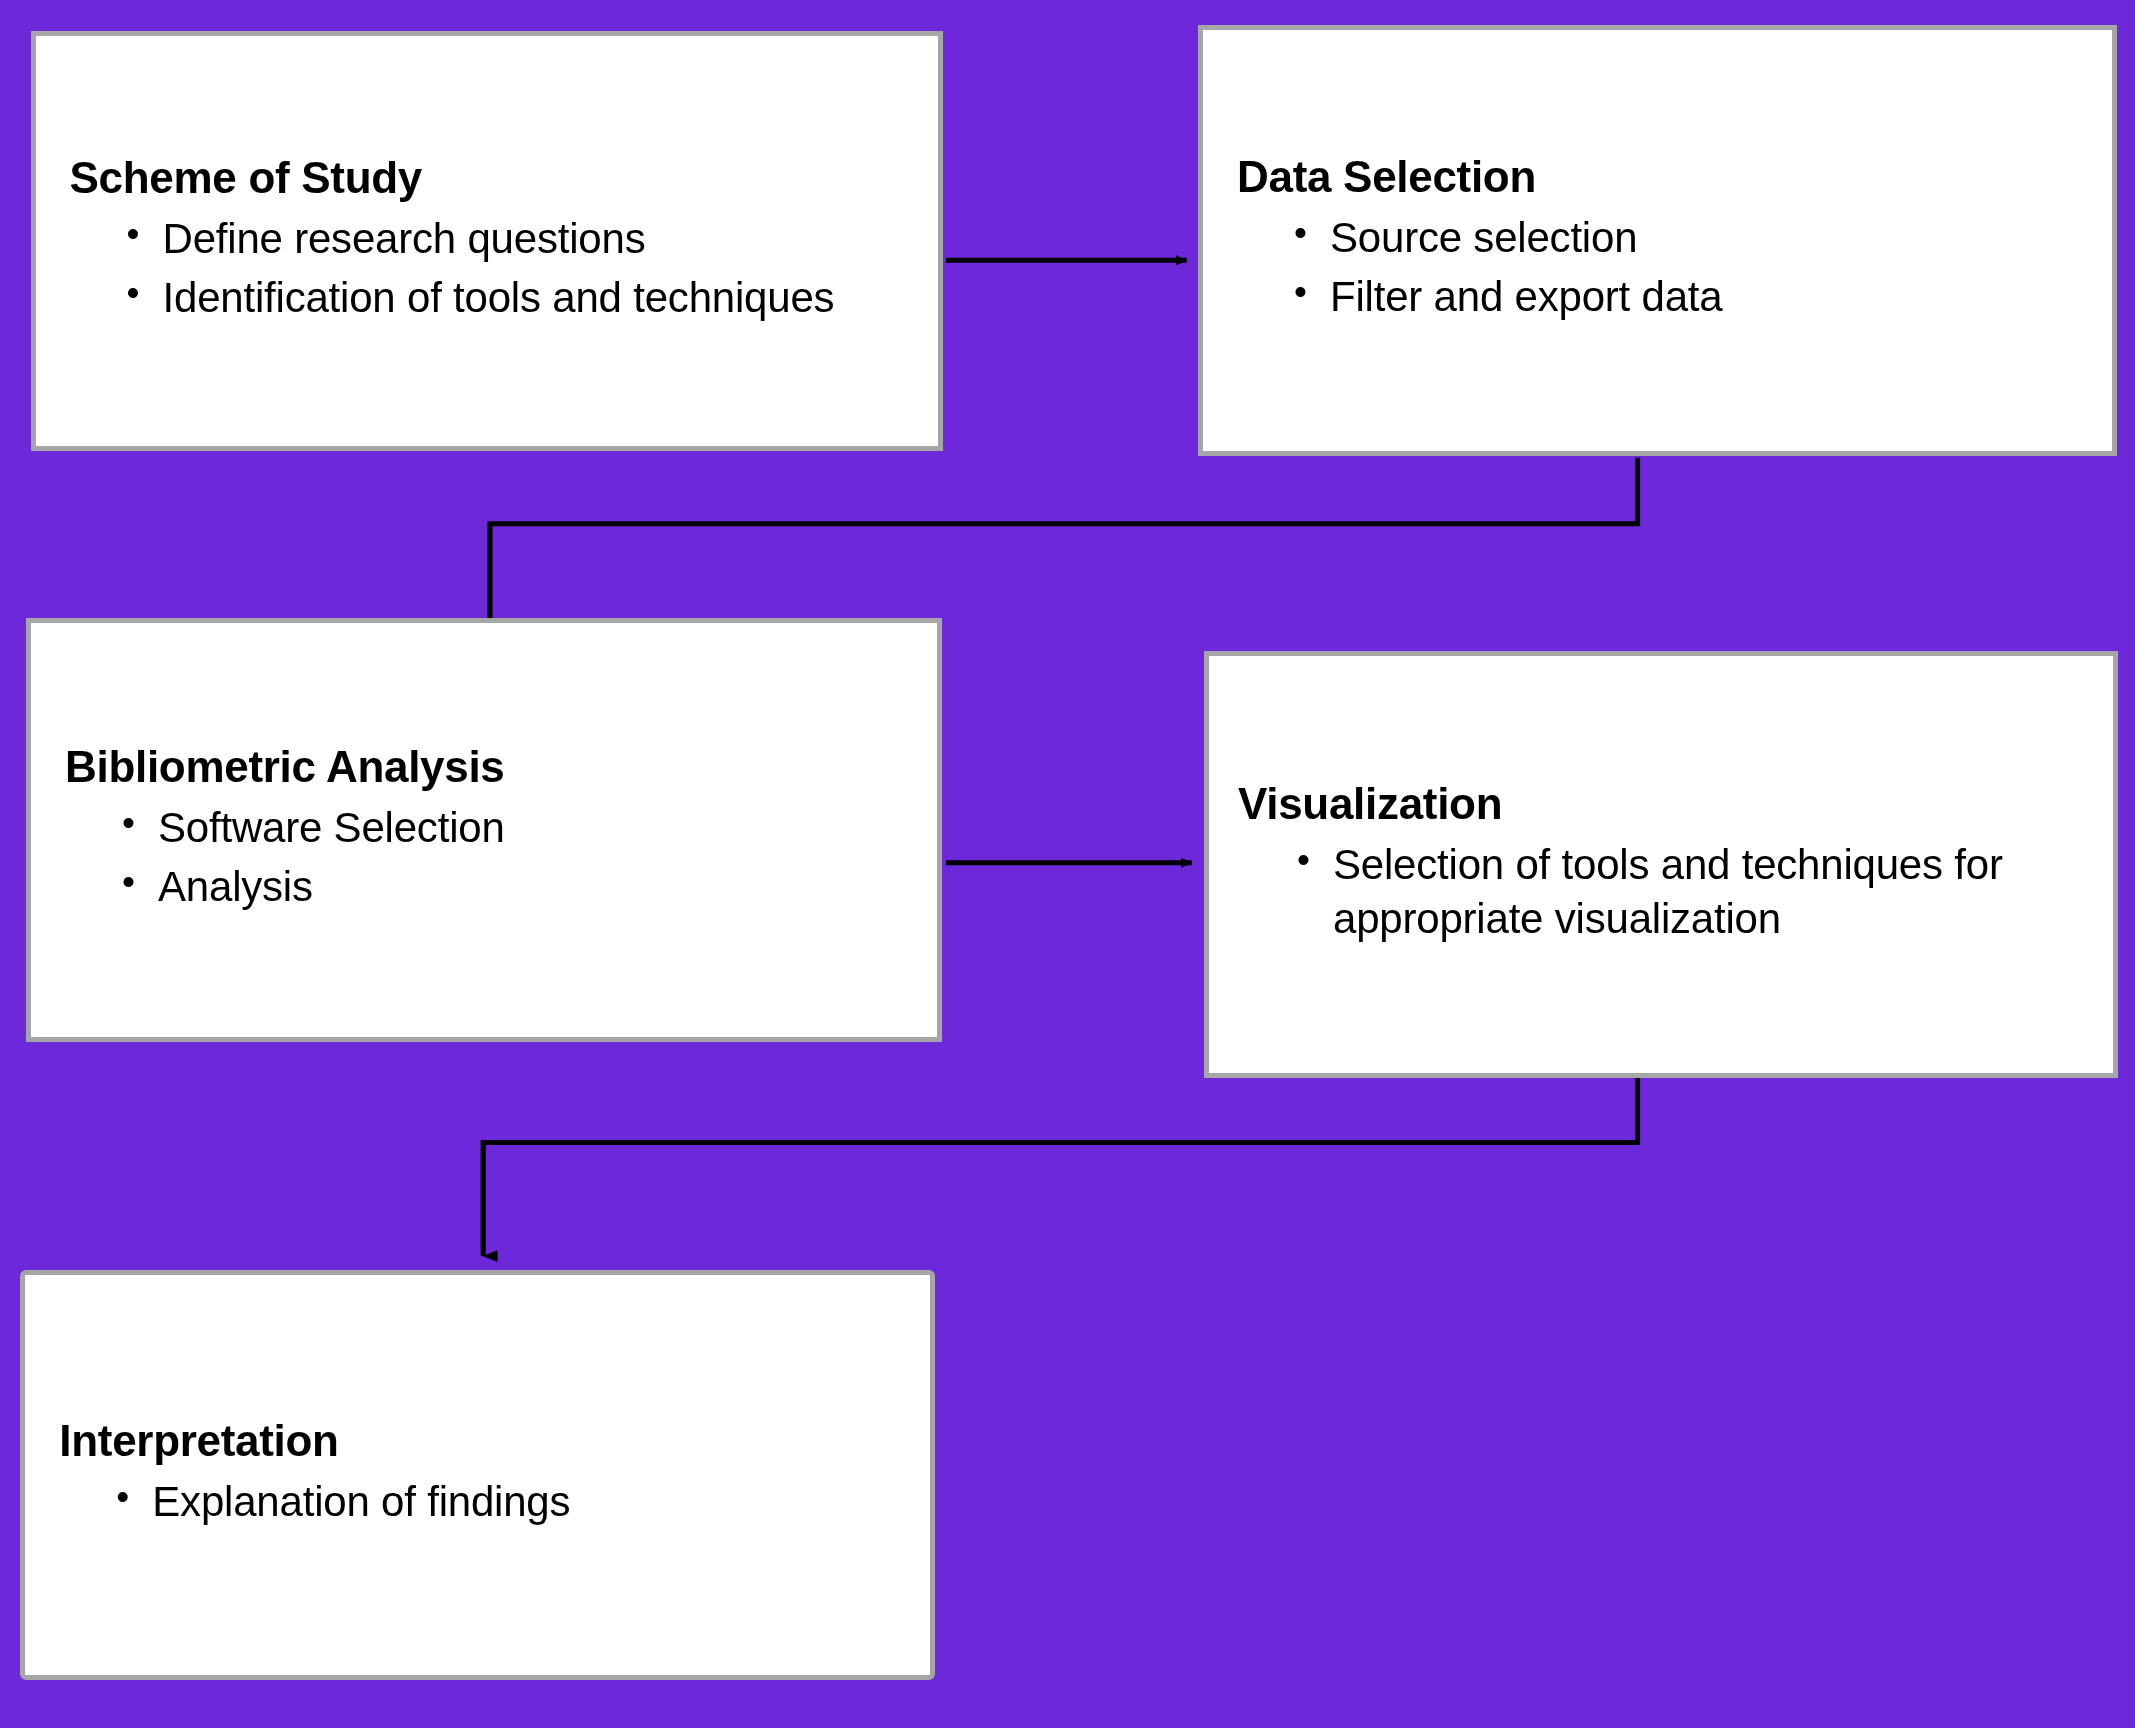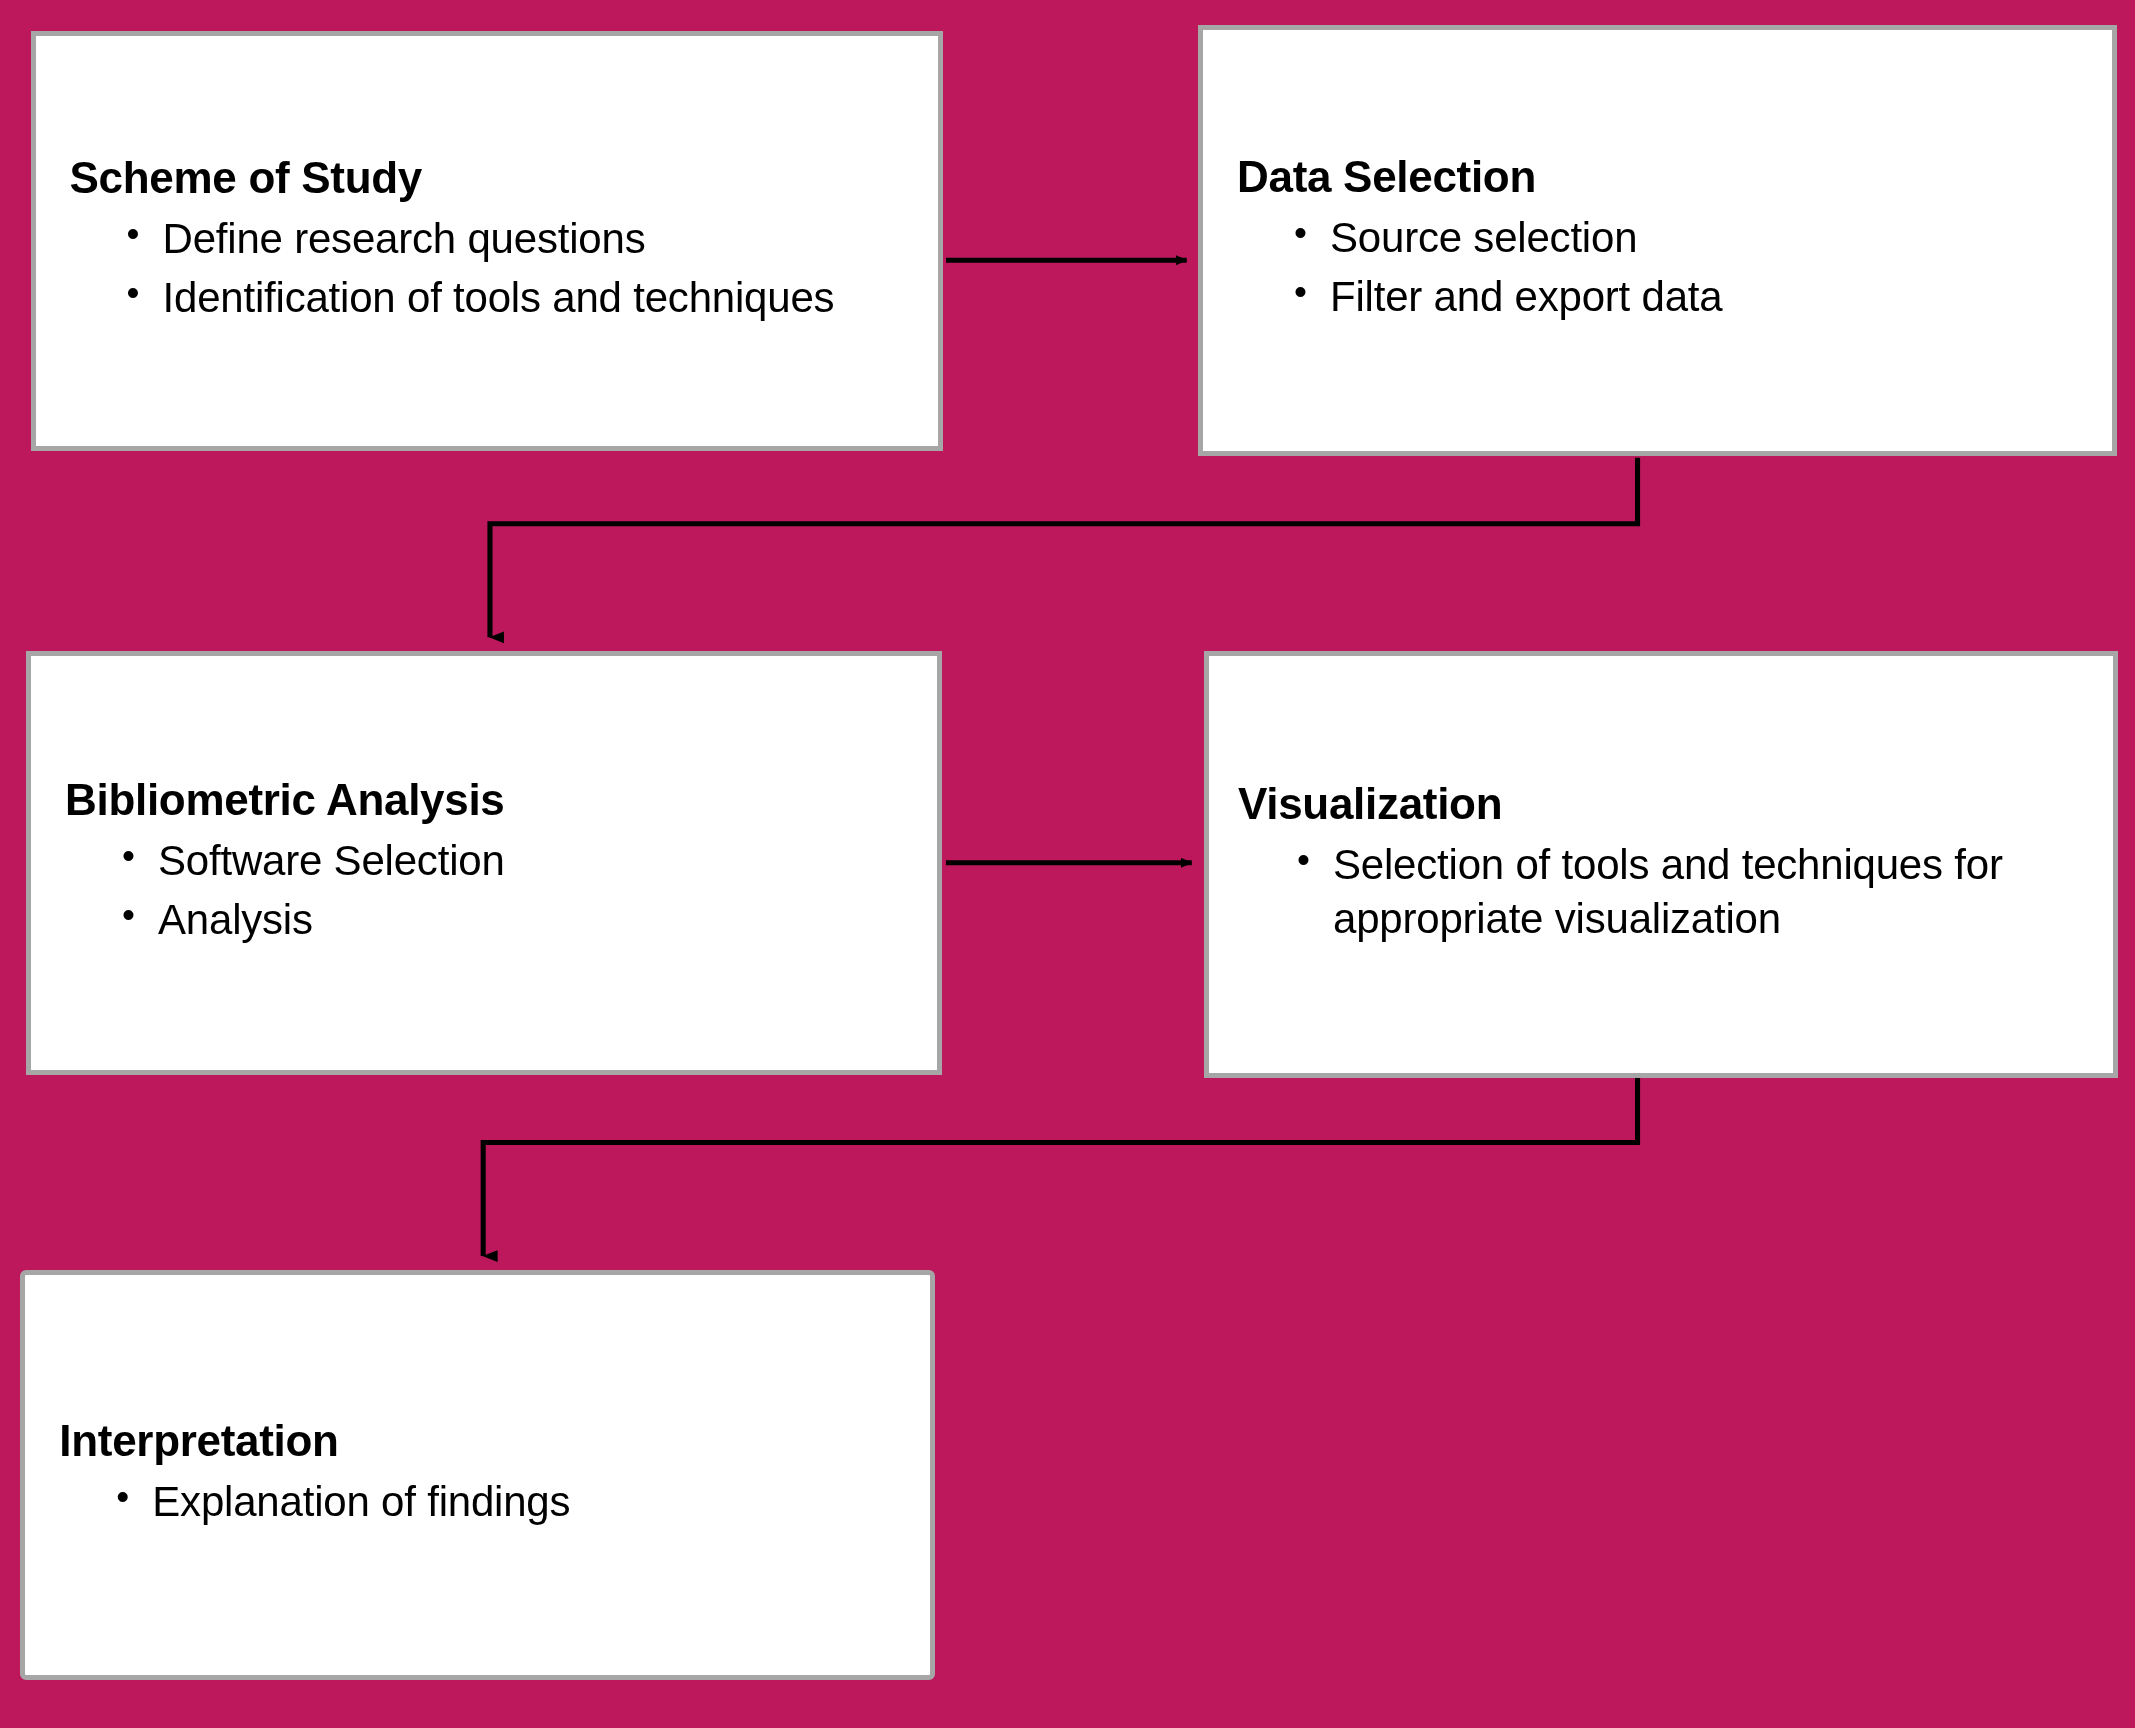--- a/index.html
+++ b/index.html
@@ -4,21 +4,21 @@
 <style>
   html, body {
     margin: 0;
     padding: 0;
     background: #ffffff;
   }
   #canvas {
     position: relative;
     width: 2136px;
     height: 1729px;
-    background: #be185d;
+    background: #6d28d9;
     font-family: "Liberation Sans", sans-serif;
     overflow: hidden;
   }
   .flow-box {
     position: absolute;
     box-sizing: border-box;
     border: 5.1px solid #a6a6a6;
     background: #ffffff;
     display: flex;
     flex-direction: column;
@@ -111,21 +111,21 @@
   <div class="flow-box" style="left:1198px; top:24.6px; width:919px; height:431px;">
     <div class="box-inner">
       <div class="box-title">Data Selection</div>
       <ul class="bullet-list">
         <li class="bullet-item">Source selection</li>
         <li class="bullet-item">Filter and export data</li>
       </ul>
     </div>
   </div>
 
-  <div class="flow-box" style="left:26px; top:651px; width:916px; height:424px;">
+  <div class="flow-box" style="left:26px; top:618px; width:916px; height:424px;">
     <div class="box-inner">
       <div class="box-title">Bibliometric Analysis</div>
       <ul class="bullet-list">
         <li class="bullet-item">Software Selection</li>
         <li class="bullet-item">Analysis</li>
       </ul>
     </div>
   </div>
 
   <div class="flow-box" style="left:1204px; top:651px; width:914px; height:427px;">

